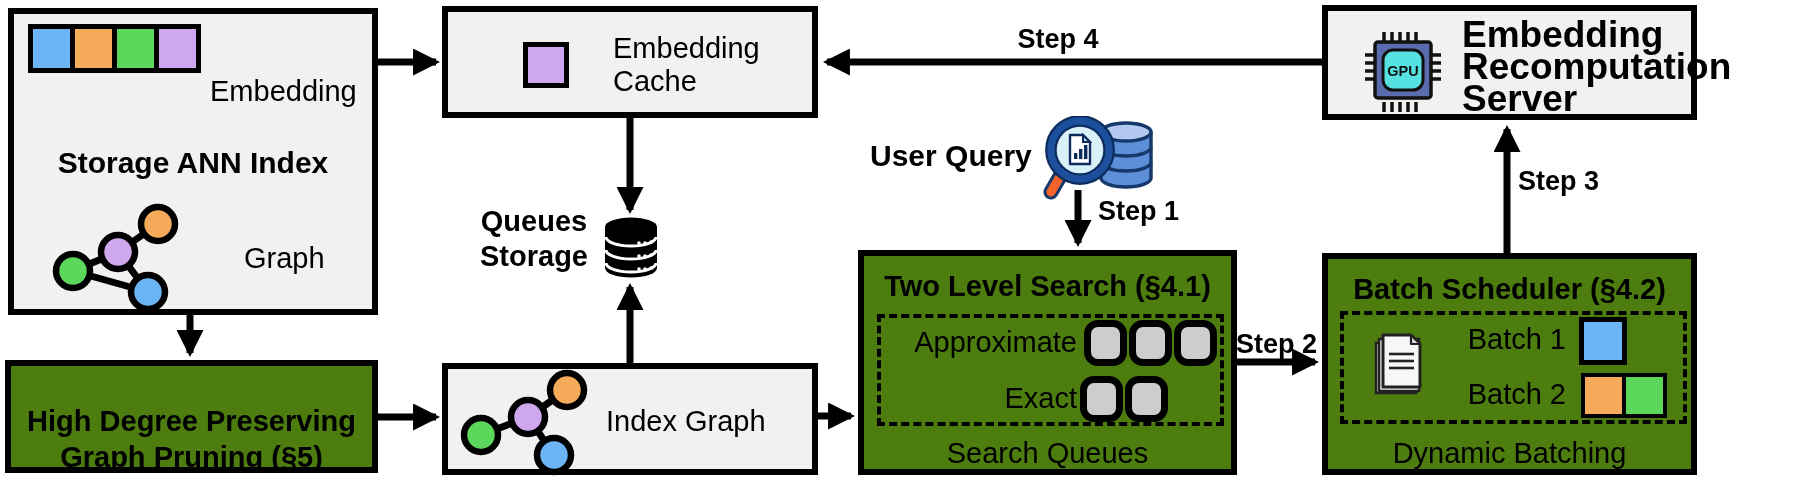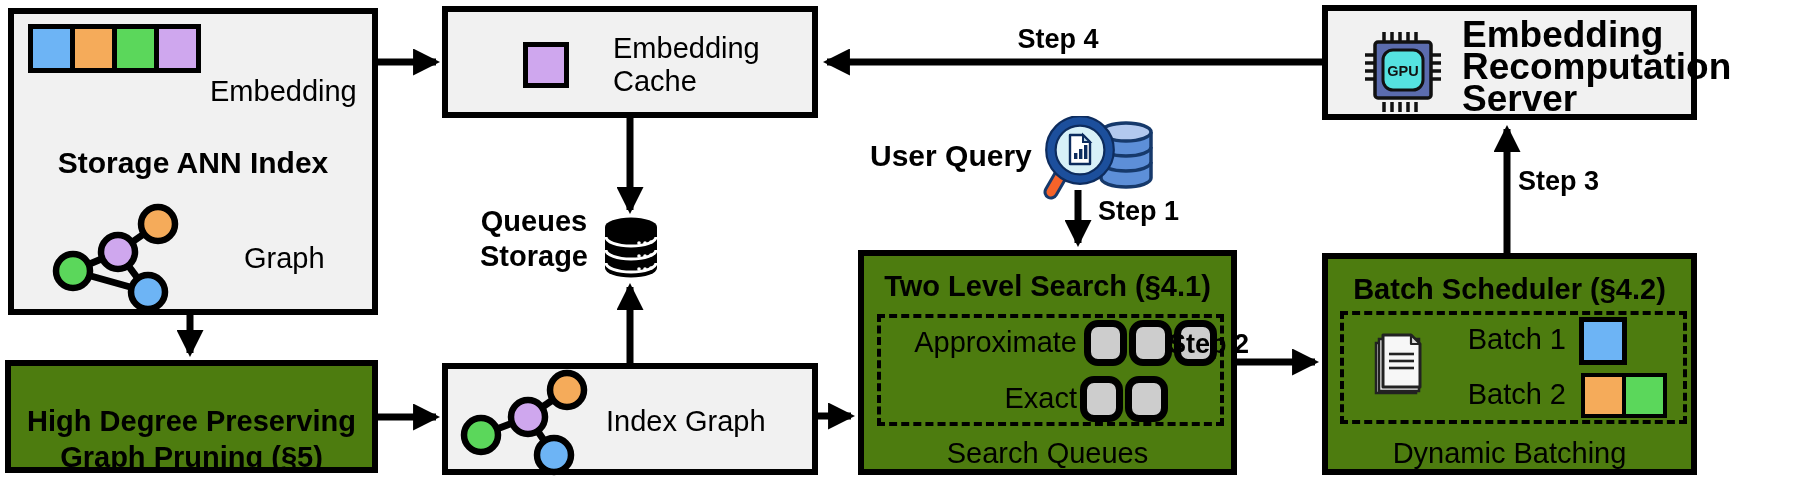--- a/index.html
+++ b/index.html
@@ -189,21 +189,21 @@
           <line x1="71" y1="52" x2="81" y2="52"></line>
       </g>
       <rect x="15" y="15" width="56" height="56" rx="3" stroke="#111" stroke-width="3.5" fill="#5b6cae"></rect>
       <rect x="23" y="23" width="40" height="40" rx="10" stroke="#111" stroke-width="3" fill="#55e2e0"></rect>
       <text x="43" y="48.5" text-anchor="middle" font-size="14.5" font-weight="bold" fill="#111">GPU</text>
     </svg>
     <div class="lbl t28" style="left:134px;top:8px;width:215px;">Embedding Recomputation Server</div>
   </div>
 
   <div class="lbl b t27" style="left:1098px;top:196px;">Step 1</div>
-  <div class="lbl b t27" style="left:1168px;top:329px;">Step 2</div>
+  <div class="lbl b t27" style="left:1236px;top:329px;">Step 2</div>
   <div class="lbl b t27" style="left:1518px;top:166px;">Step 3</div>
   <div class="lbl b t27" style="left:1008px;top:24px;width:100px;text-align:center;">Step 4</div>
 
   <svg class="abs" style="left:0;top:0;pointer-events:none;" width="1817" height="481" viewBox="0 0 1817 481">
     <defs>
       <marker id="ah" viewBox="0 0 10 10" refX="8.5" refY="5" markerUnits="userSpaceOnUse" markerWidth="27" markerHeight="27" orient="auto">
         <path d="M0,0 L10,5 L0,10 z" fill="#000"></path>
       </marker>
     </defs>
     <path class="al" d="M374,62 H436"></path>

